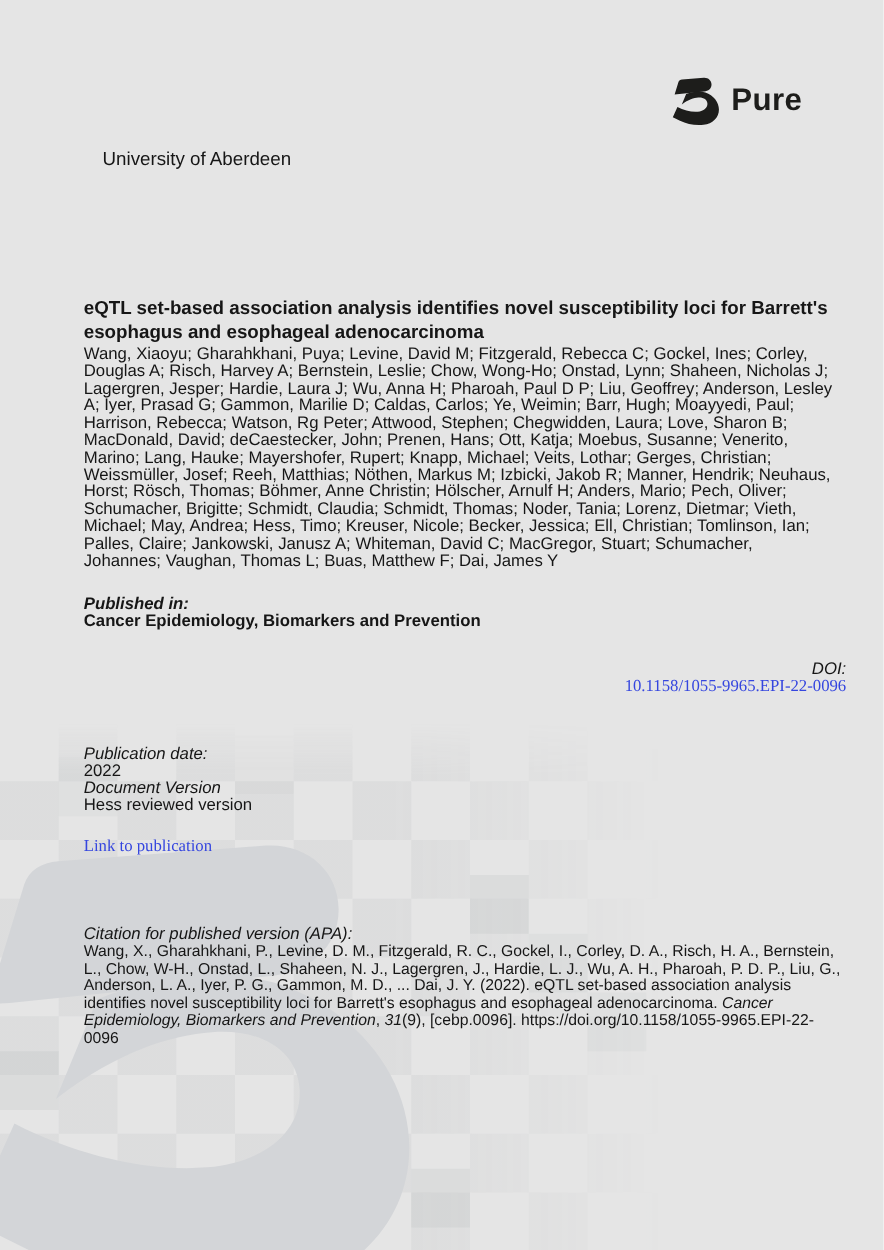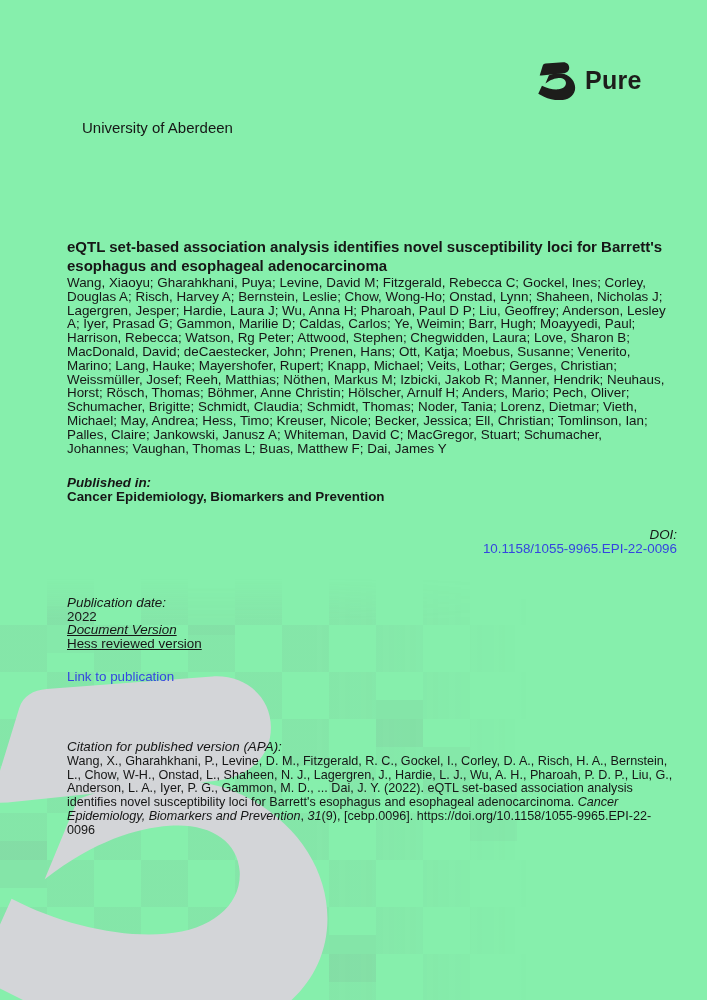--- a/index.html
+++ b/index.html
@@ -1,19 +1,19 @@
 <!DOCTYPE html>
 <html style="--link-color: #3546df; --wm-color: #d3d5d8;"><head>
 <meta charset="utf-8">
 <style>
   html,body{margin:0;padding:0;background:#ffffff;}
   .page{
     position:relative;
     width:707px;height:1000px;
-    background:#86efac;
+    background:#e5e5e5;
     overflow:hidden;
     font-family:"Liberation Sans", sans-serif;
     color:#161616;
   }
   
   .wm-wrap{position:absolute;inset:0;z-index:0;pointer-events:none;}
   .wm-fade{
     position:absolute;left:0;top:578px;width:566px;height:422px;
     -webkit-mask-image:linear-gradient(to bottom, transparent 0, #000 10%);
     mask-image:linear-gradient(to bottom, transparent 0, #000 10%);
@@ -58,24 +58,24 @@
   }
   .authors{
     position:absolute;left:67px;top:276px;width:599px;margin:0;z-index:2;
     font-size:13.4px;line-height:13.8px;
   }
   .field{position:absolute;left:67px;width:610px;z-index:2;font-size:13.4px;line-height:14px;}
   .label{font-style:italic;}
   .f-pub{top:476px;font-weight:bold;}
   .f-doi{top:528px;text-align:right;}
   .f-date{top:596px;}
-  .f-ver{top:623px;text-decoration:underline;}
+  .f-ver{top:623px;}
   .f-link{top:670px;}
   .f-cit{top:740px;}
-  a.link{color:var(--link-color,#3546df);text-decoration:none;cursor:pointer;display:inline-block;}
+  a.link{color:var(--link-color,#3546df);text-decoration:none;cursor:pointer;display:inline-block;font-family:Liberation Serif, serif;}
   .citation{
     margin:1px 0 0 0;width:606px;
     font-size:12.6px;line-height:13.7px;
   }
   .citation .i{font-style:italic;}
 </style>
 </head>
 <body>
 
 <div class="page">

